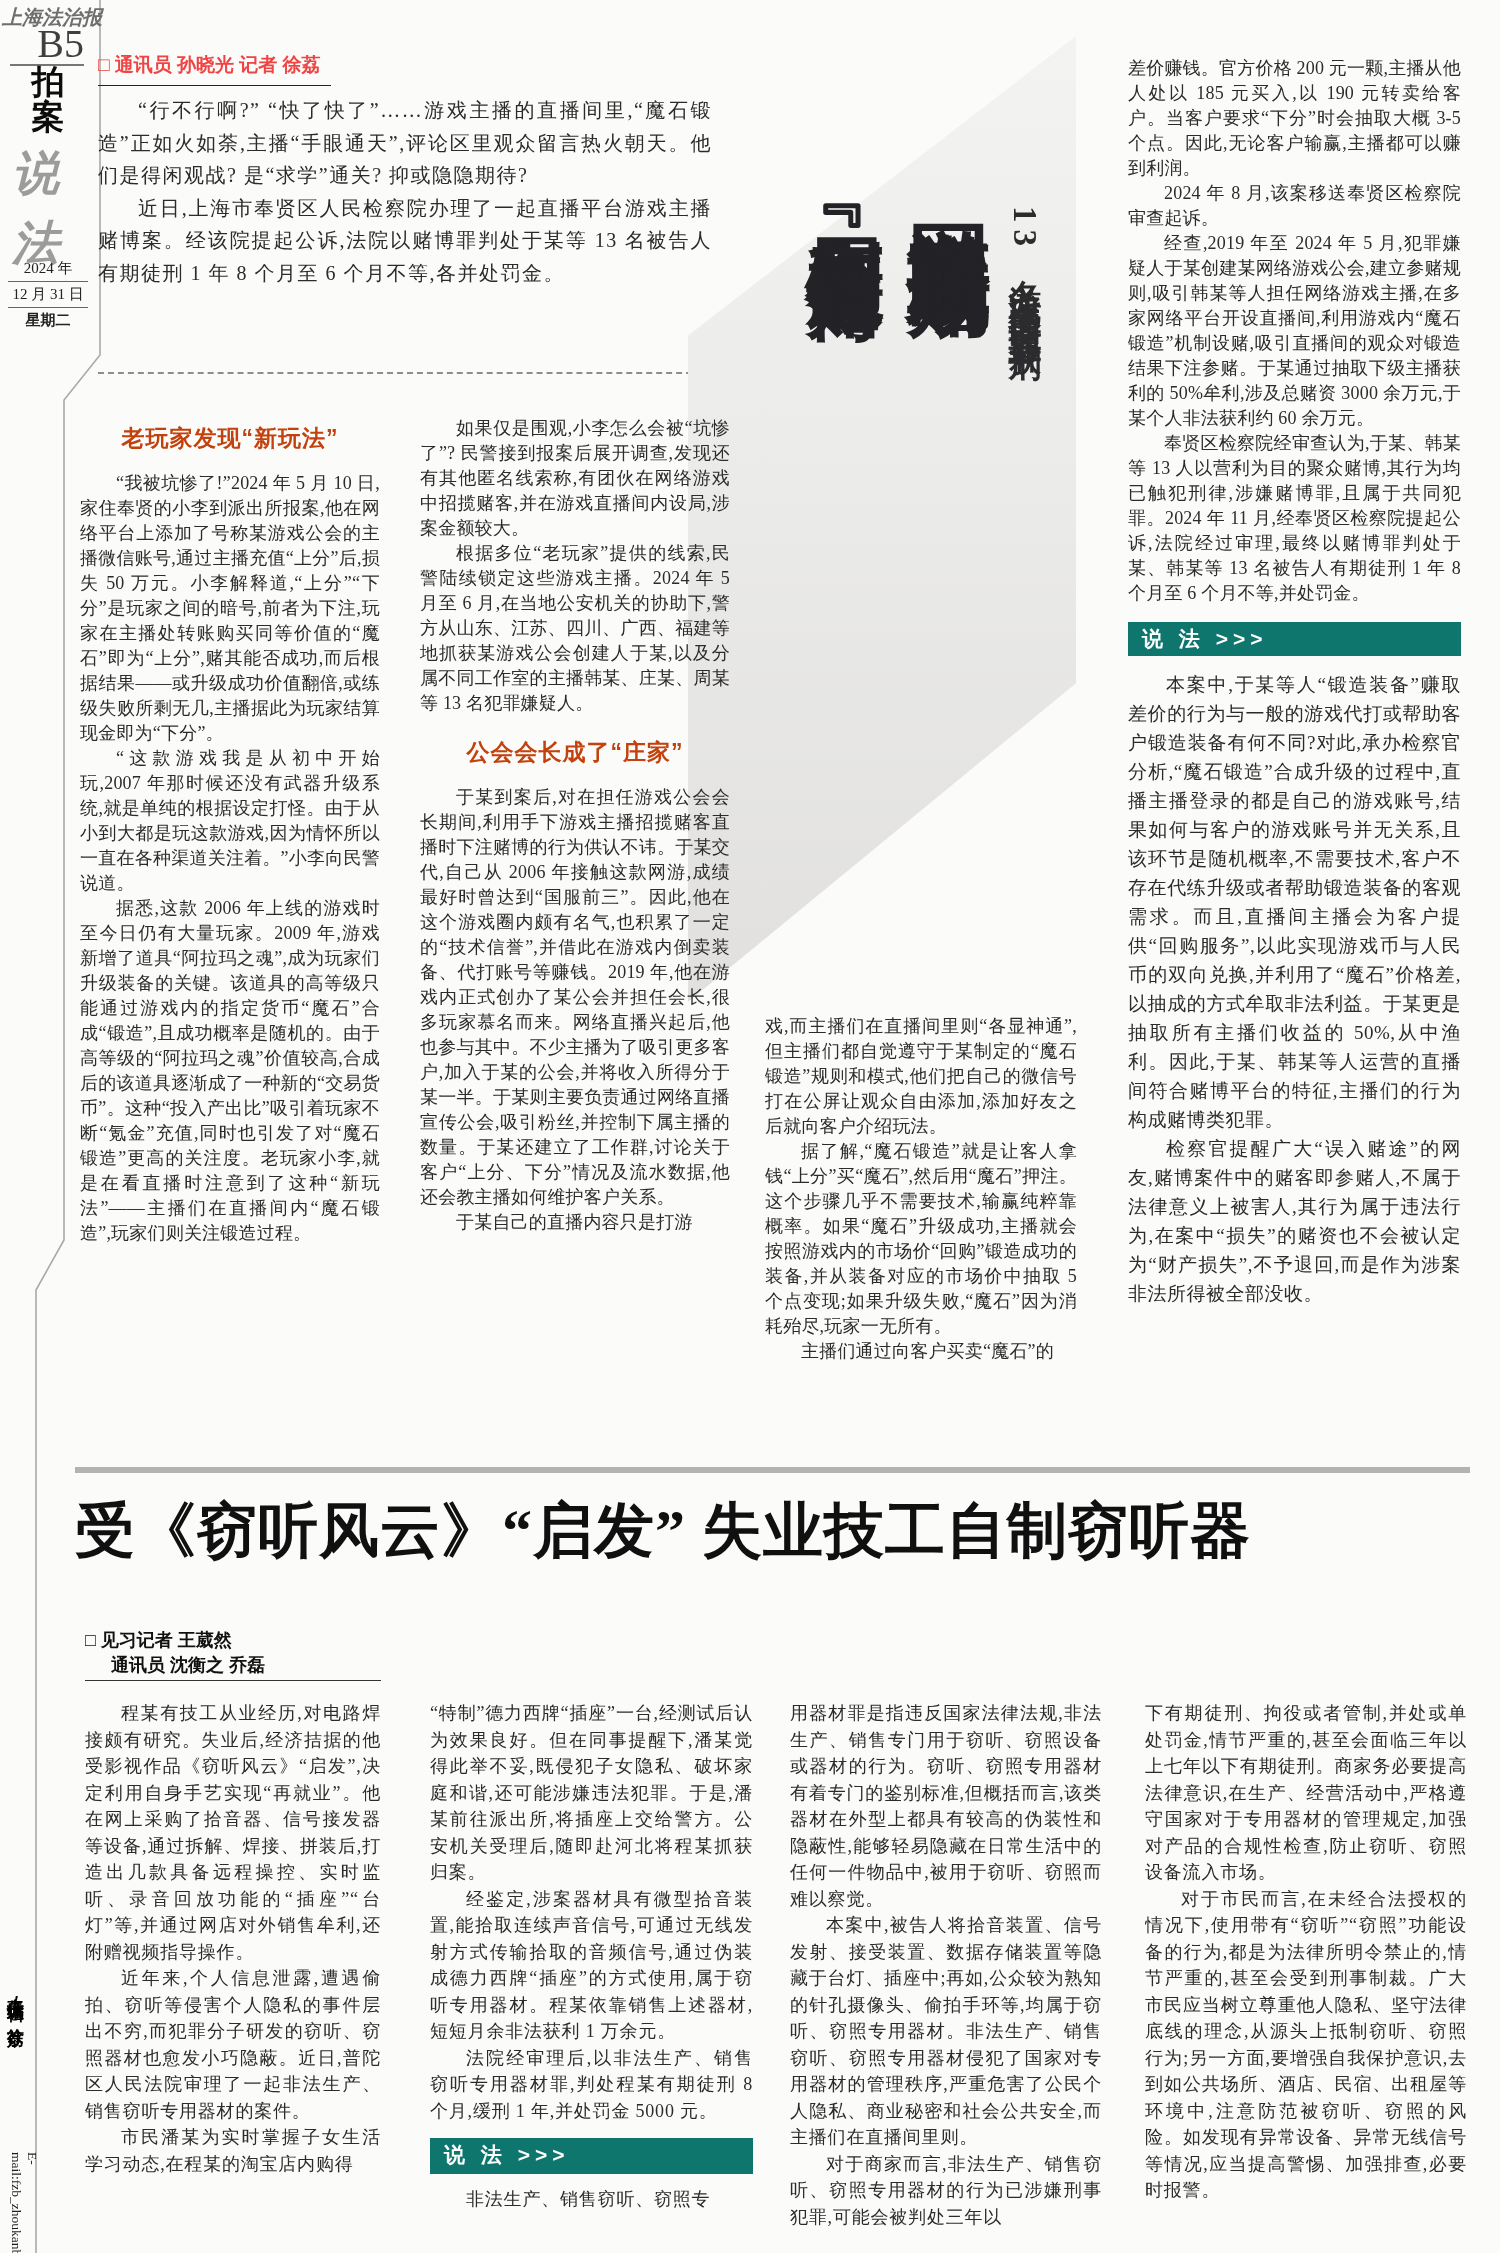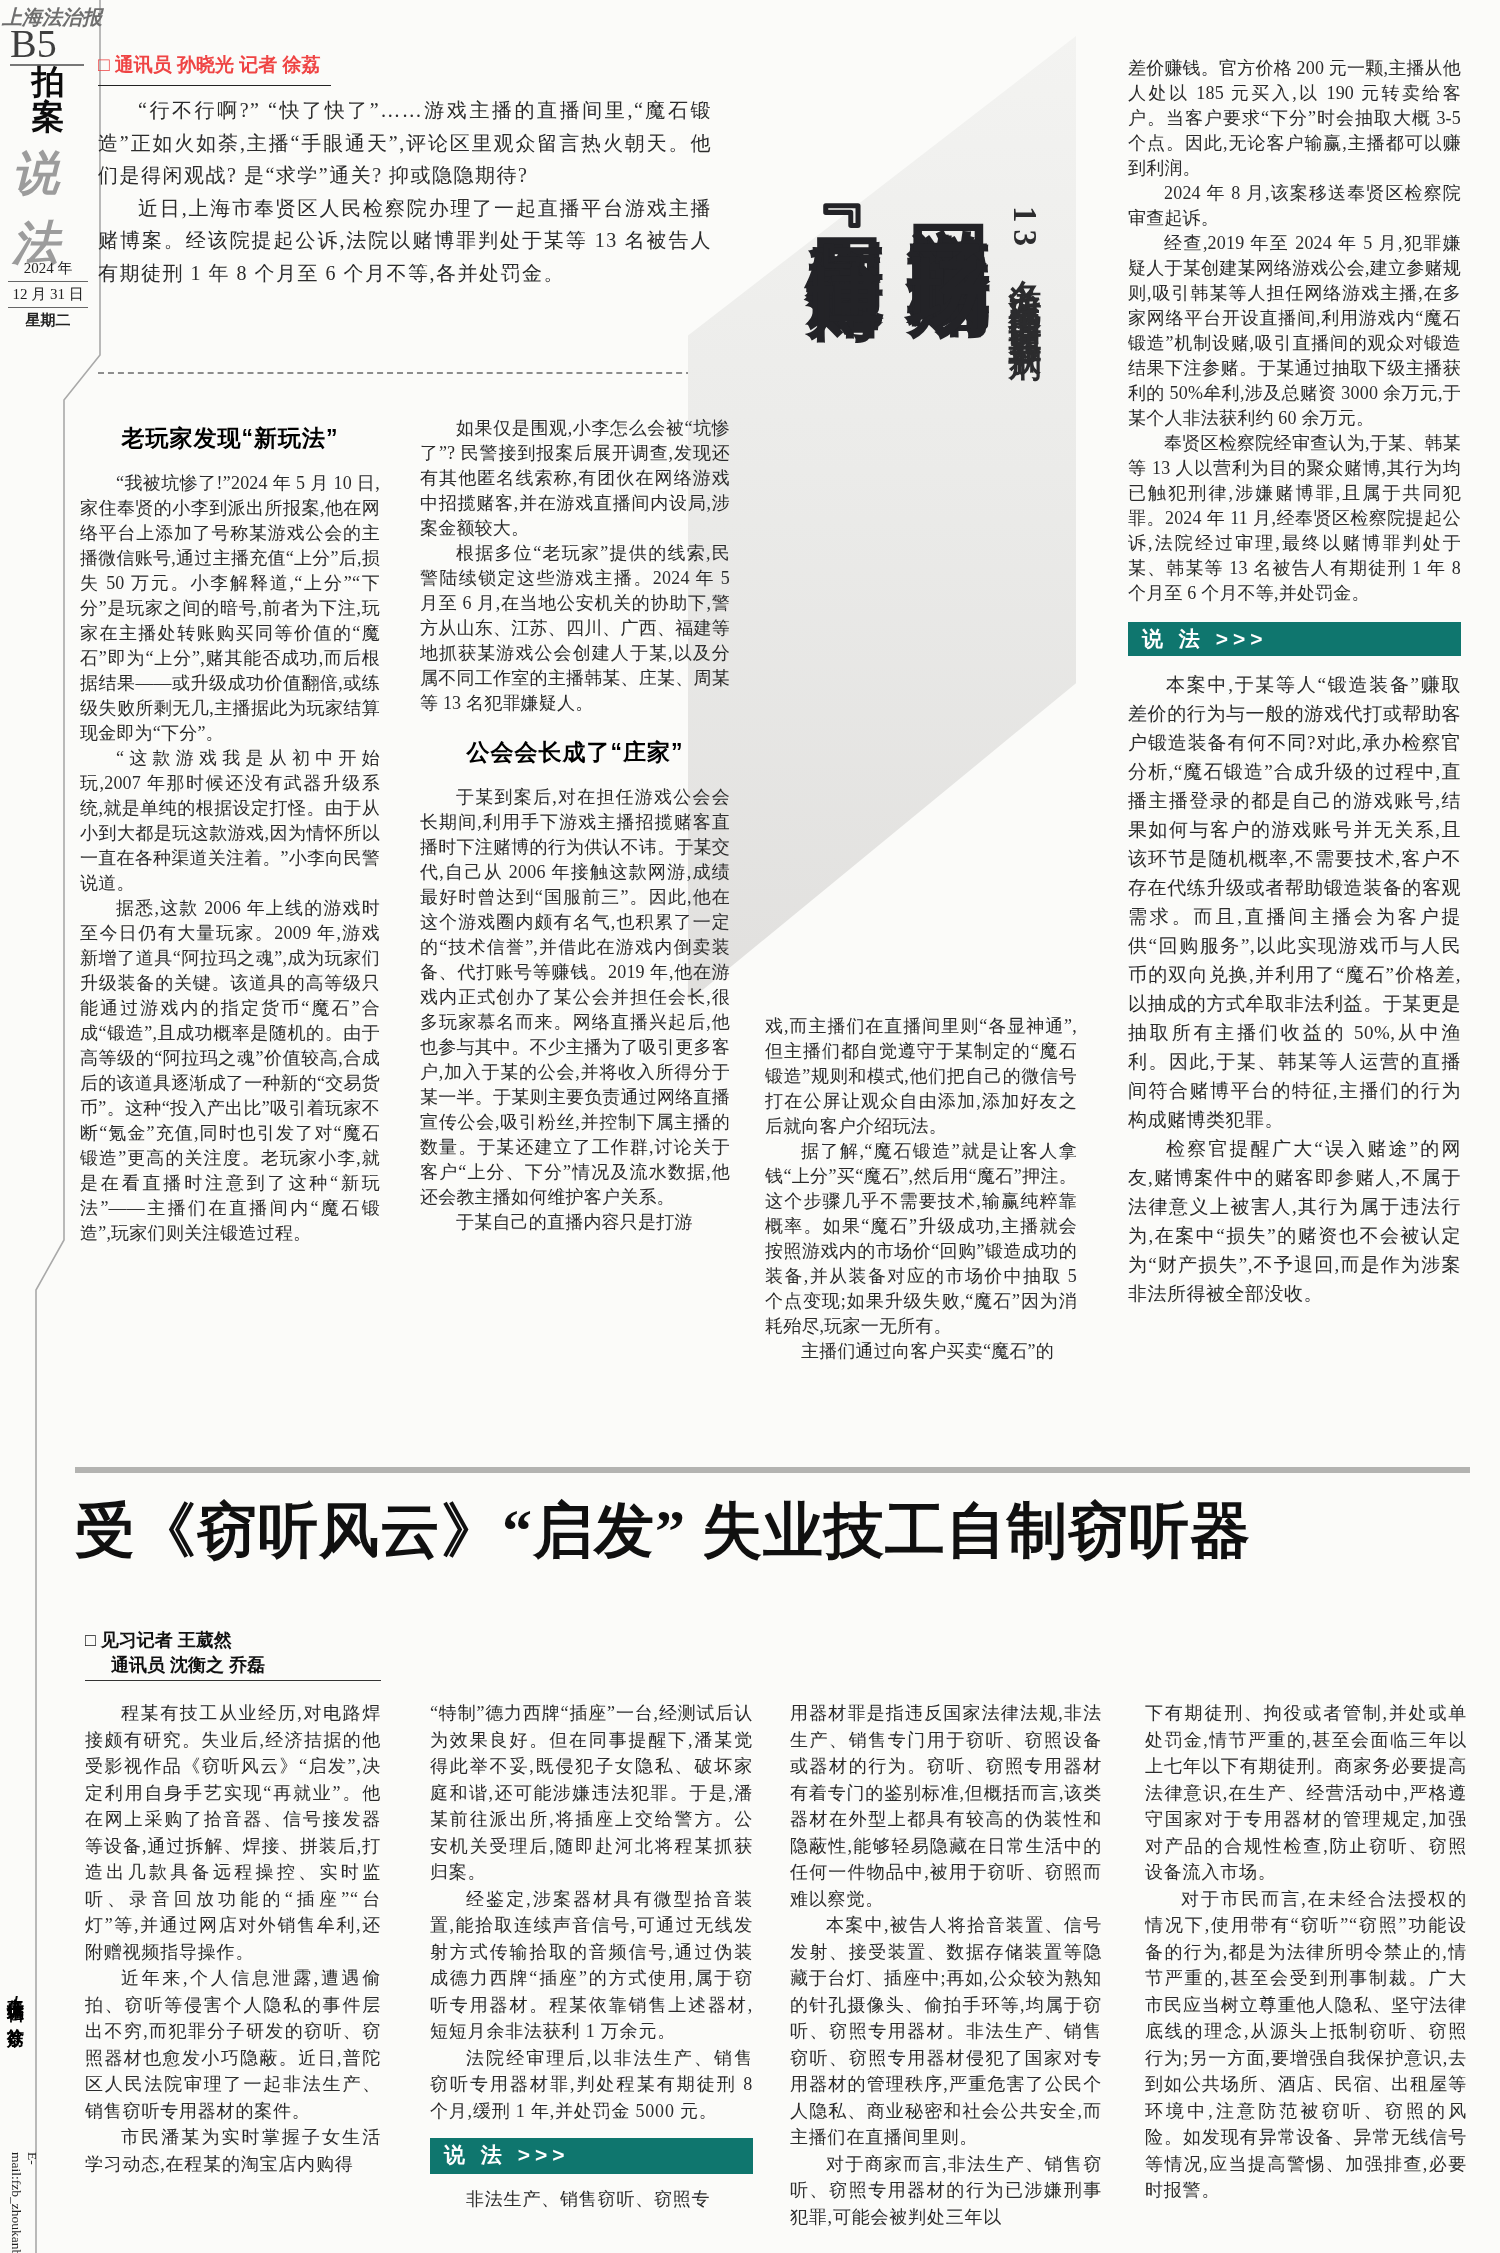--- a/index.html
+++ b/index.html
@@ -2,21 +2,21 @@
 <html><head>
 <meta charset="utf-8">
 <style>
   html,body{margin:0;padding:0;}
   body{width:1500px;height:2253px;position:relative;background:#fbfbf9;
        font-family:"Liberation Serif","DejaVu Serif",serif;color:#2b2b2b;overflow:hidden;}
   .abs{position:absolute;}
   
   .masthead{left:2px;top:6px;width:106px;font-size:20px;font-weight:bold;font-style:italic;
             color:#6e6e6e;letter-spacing:0;line-height:22px;}
-  .pageno{left:10px;top:24px;width:74px;text-align:left;font-size:40px;color:#3f3f3f;
+  .pageno{left:10px;top:24px;width:74px;text-align:right;font-size:40px;color:#3f3f3f;
           border-bottom:2px solid #777;padding-bottom:0;line-height:40px;}
   .sec-bold{left:16px;top:64px;width:64px;font-family:"Liberation Sans","DejaVu Sans",sans-serif;
             font-weight:bold;font-size:33px;line-height:35px;color:#0c0c0c;text-align:center;}
   .sec-script{left:12px;top:138px;width:72px;font-size:47px;line-height:70px;color:#9c9c9c;
               font-style:italic;font-weight:bold;}
   .datebox{left:0;top:256px;width:96px;text-align:center;font-size:15px;color:#222;}
   .datebox .row{padding:3px 6px;}
   .datebox .rule{border-top:1px solid #666;margin:0 8px;}
   .datebox .wd{font-family:"Liberation Sans","DejaVu Sans",sans-serif;font-weight:bold;}
   .v-editor{left:4px;top:1985px;height:165px;writing-mode:vertical-rl;text-orientation:upright;
@@ -33,21 +33,21 @@
   .intro p{margin:0;text-indent:2em;}
   .dashrule{left:98px;top:372px;width:614px;border-top:2px dashed #8d8d8d;height:0;}
   .ncol{font-size:18px;line-height:25px;text-align:justify;letter-spacing:0.2px;}
   .ncol p{margin:0;text-indent:2em;}
   .ncol p.cont{text-indent:0;}
   .col1a{left:80px;top:420px;width:300px;height:1005px;overflow:hidden;}
   .col2a{left:420px;top:416px;width:310px;height:1010px;overflow:hidden;}
   .col3a{left:765px;top:1014px;width:312px;height:412px;overflow:hidden;}
   .col4a{left:1128px;top:56px;width:333px;height:1372px;overflow:hidden;}
   h3.sec-title{font-family:"Liberation Sans","DejaVu Sans",sans-serif;font-weight:bold;
-               font-size:23px;color:#000000;text-align:center;letter-spacing:1px;
+               font-size:23px;color:#c2410c;text-align:center;letter-spacing:1px;
                margin:6px 0 20px;}
   h3.mid{margin:24px 0 20px;}
   .shuofa-bar{background:#0f766e;color:#fff;font-family:"Liberation Sans","DejaVu Sans",sans-serif;
               font-weight:bold;font-size:21px;letter-spacing:5px;padding:4px 0 5px 14px;
               margin:16px 0 14px;}
   .sf-text p{font-size:19px;line-height:29px;letter-spacing:0.5px;margin:0;text-indent:2em;
              text-align:justify;}
   
   .hl-bg{left:688px;top:36px;width:388px;height:966px;
          background:linear-gradient(to bottom,#f3f3f1 0%,#ebebe9 45%,#e1e0de 100%);

